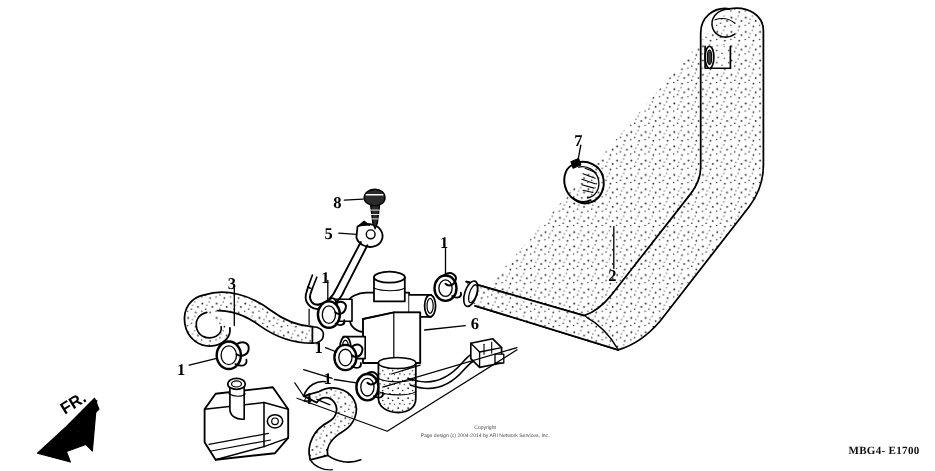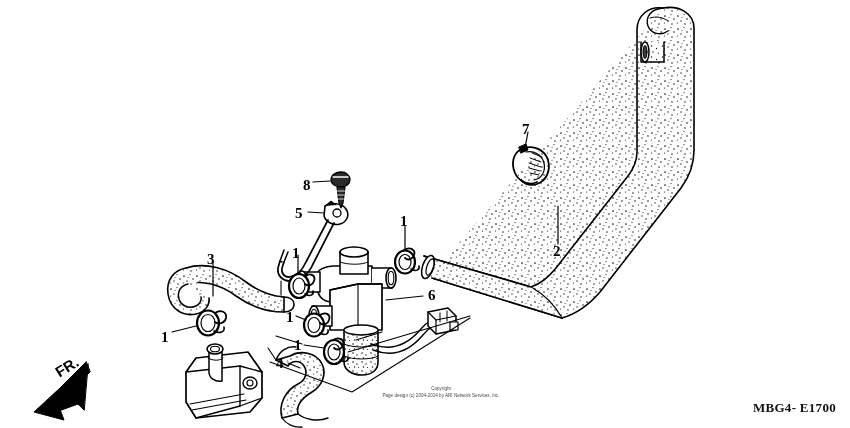--- a/index.html
+++ b/index.html
@@ -11,21 +11,21 @@
   #diagram-root{position:absolute;left:0;top:0;width:850px;height:428px;}
   svg.layer{position:absolute;left:0;top:0;width:850px;height:428px;}
   .callout{
     position:absolute;font-family:"Liberation Serif", serif;
     font-weight:bold;font-size:15px;line-height:1;color:#000;
     white-space:nowrap;
   }
   .partnum{
     position:absolute;right:14px;bottom:12px;
     font-family:"Liberation Serif", serif;font-weight:bold;
-    font-size:13px;letter-spacing:0.3px;color:#111;
+    font-size:10px;letter-spacing:0.3px;color:#111;
   }
   .copyright{
     position:absolute;left:336px;top:386px;width:210px;
     text-align:center;font-family:"Liberation Sans", sans-serif;
     font-size:4.6px;line-height:1.5;color:#4a4a4a;white-space:nowrap;
   }
   .fr-label{
     position:absolute;left:52px;top:366px;
     font-family:"Liberation Sans", sans-serif;font-weight:bold;
     font-size:15px;color:#000;

